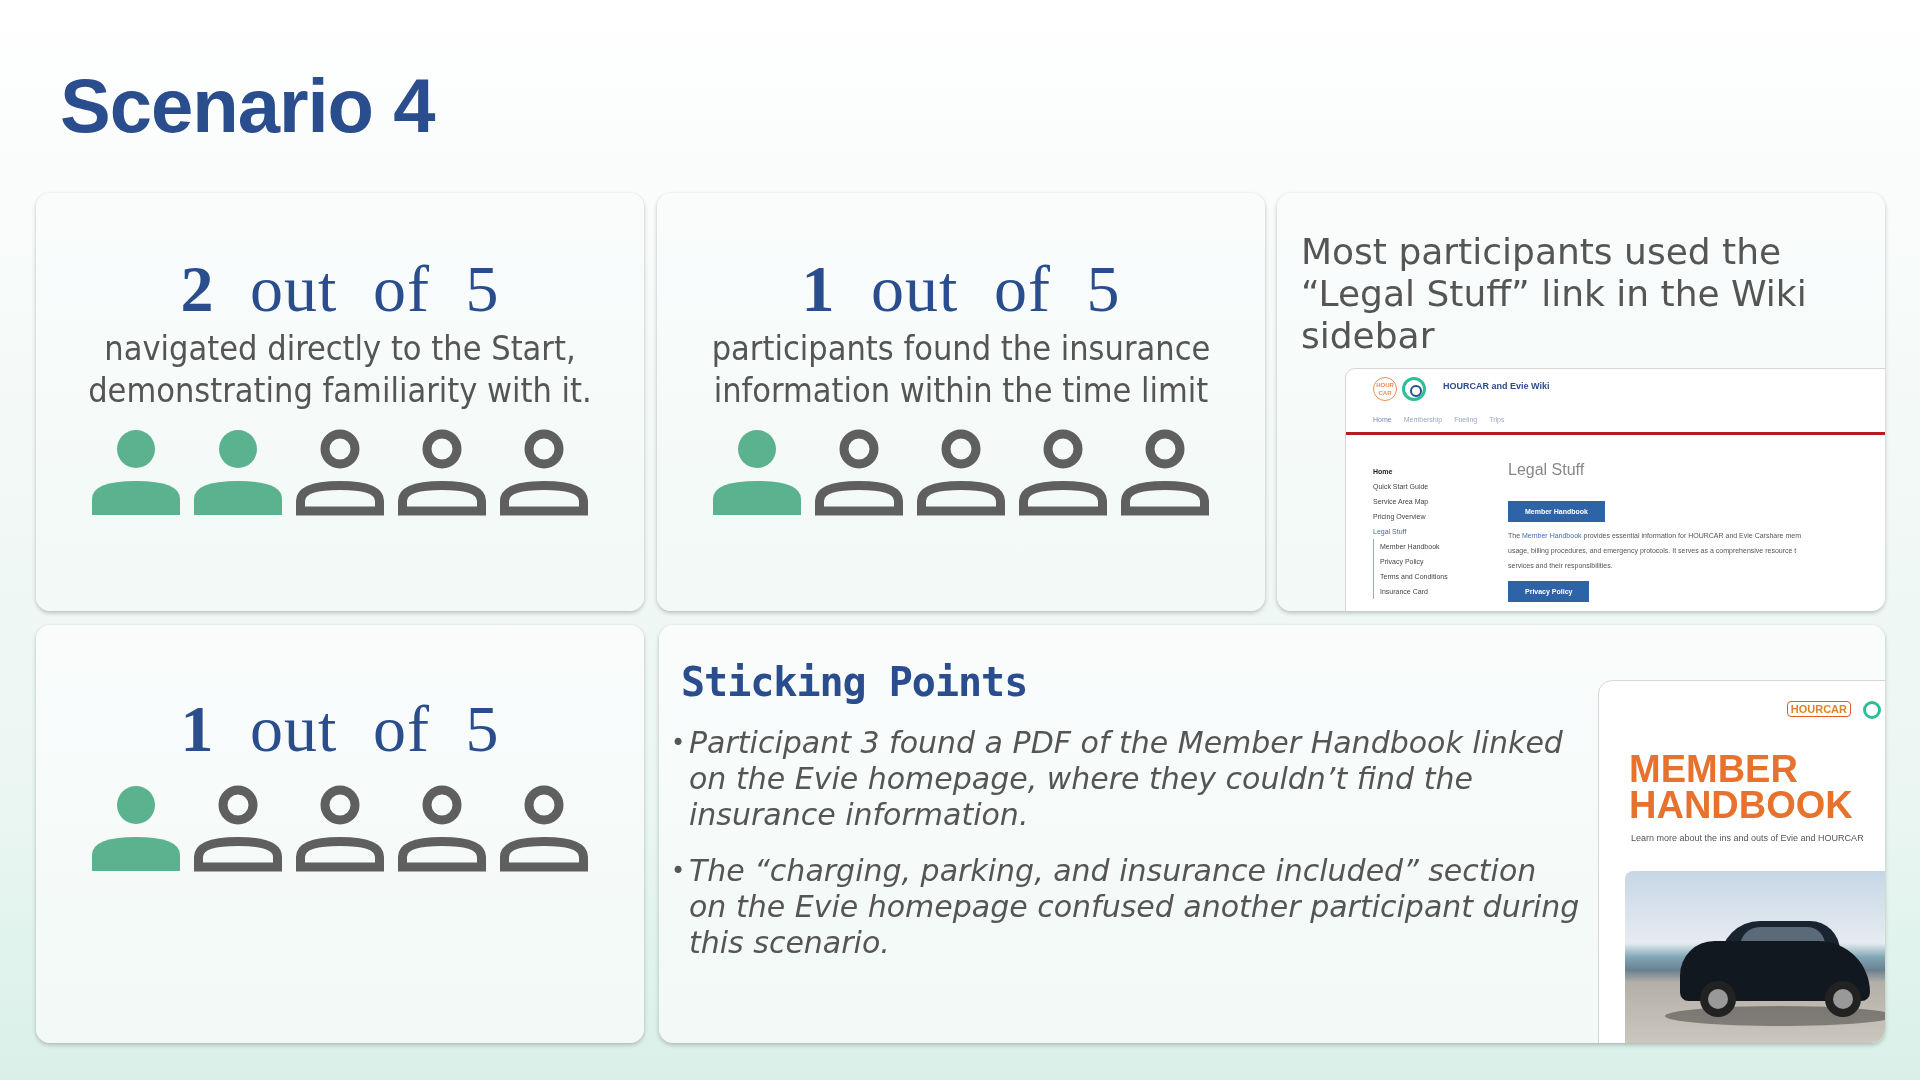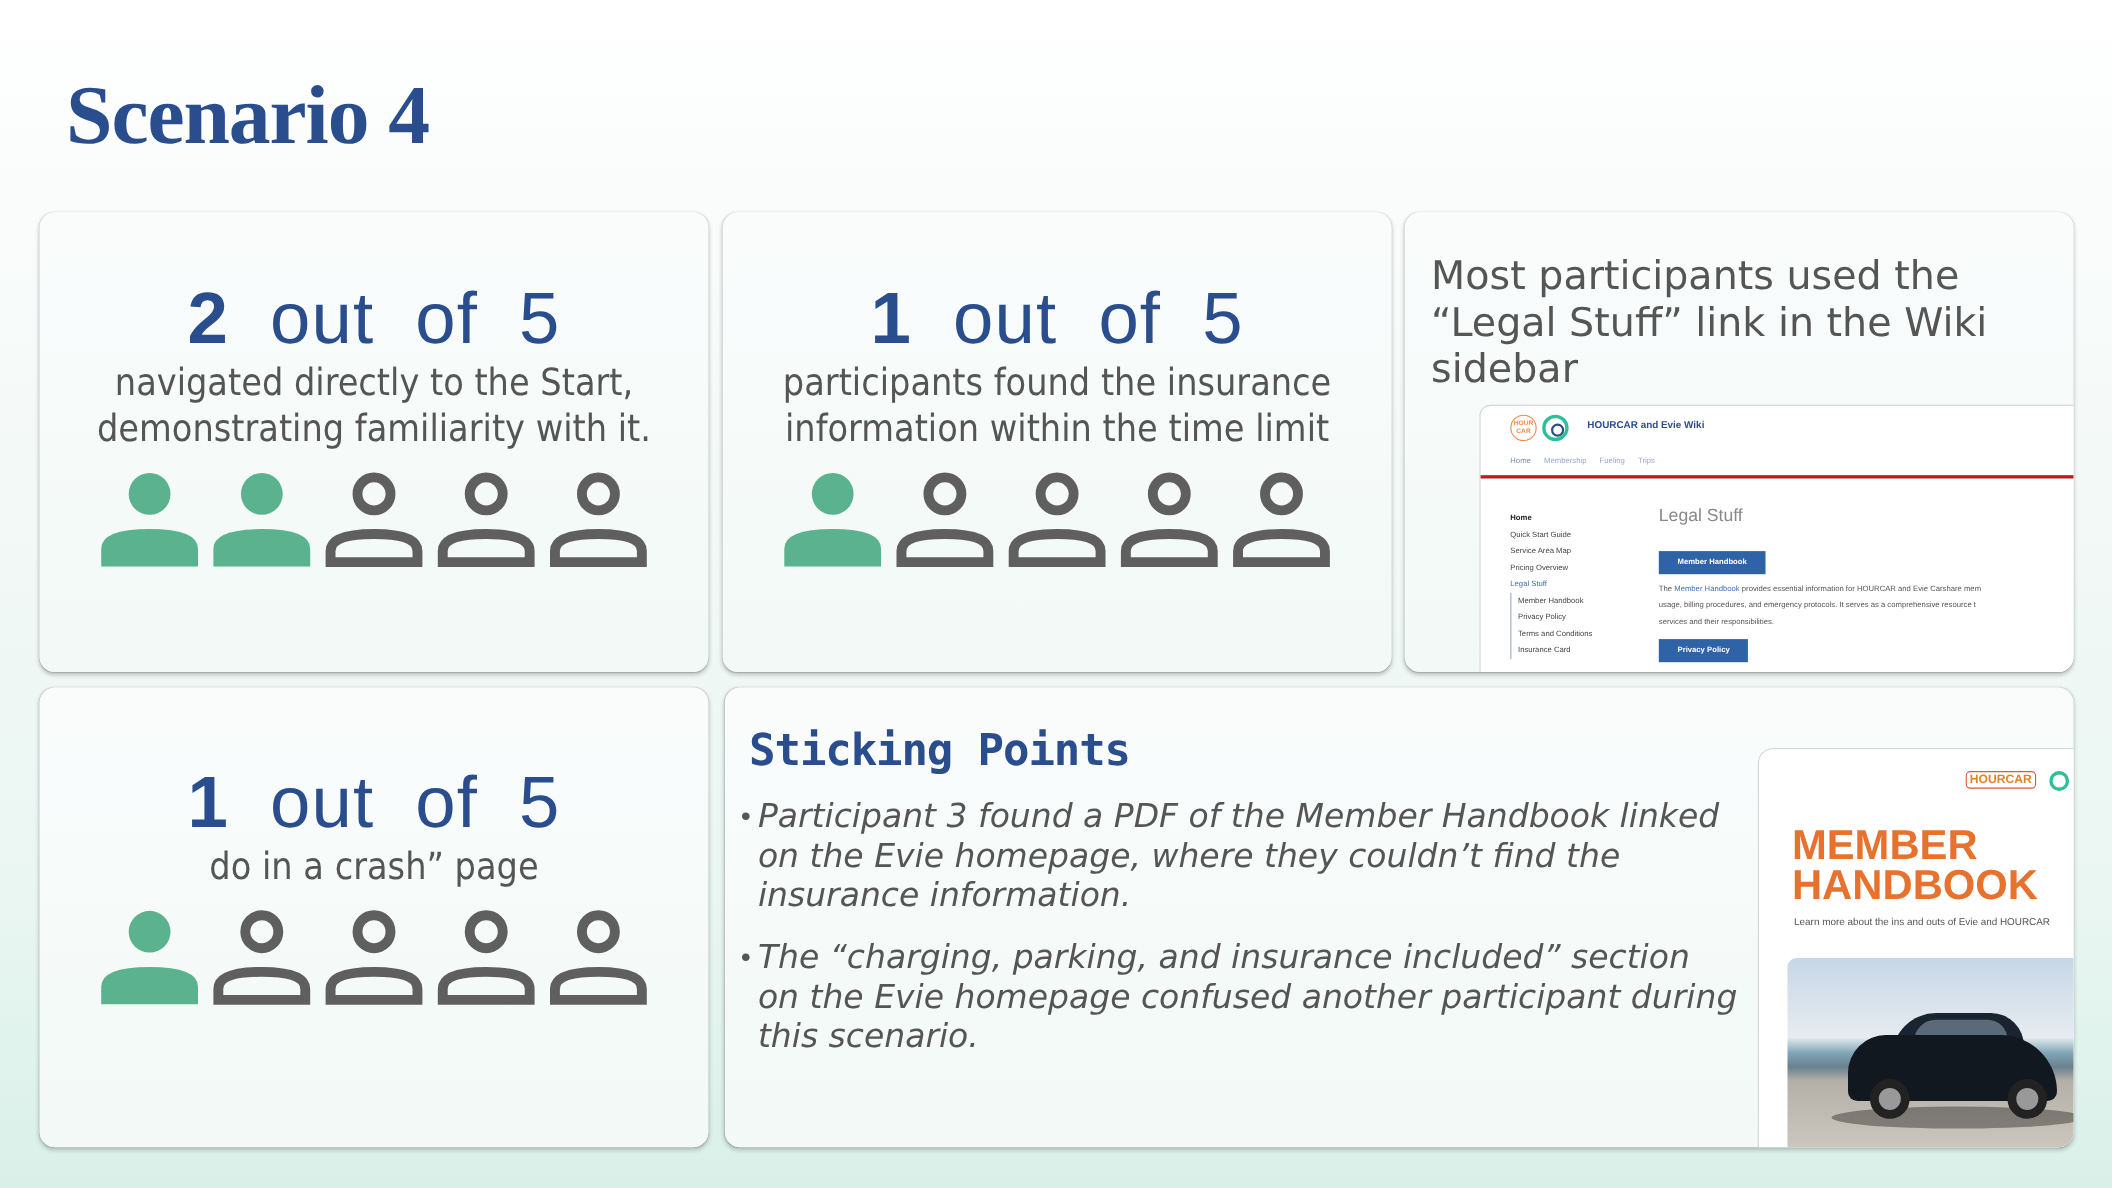--- a/index.html
+++ b/index.html
@@ -4,31 +4,31 @@
 <style>
   * { box-sizing: border-box; margin: 0; padding: 0; }
   html, body { width: 1920px; height: 1080px; overflow: hidden; }
   body {
     font-family: "DejaVu Sans", sans-serif;
     background: linear-gradient(180deg, #ffffff 0%, #f6faf9 30%, #eaf6f2 75%, #d9f0e8 100%);
     position: relative;
   }
   .title {
     position: absolute; left: 60px; top: 62px;
-    font-family: Liberation Serif, serif; font-weight: bold;
+    font-family: Liberation Sans, sans-serif; font-weight: bold;
     font-size: 76px; color: #2a4d8d; letter-spacing: -1px;
   }
   .card {
     position: absolute; background: linear-gradient(180deg,#fafcfc,#f2f9f7);
     border-radius: 14px;
     box-shadow: 0 2px 4px rgba(0,0,0,0.22), 0 0 1px rgba(0,0,0,0.15);
     overflow: hidden;
   }
   .stat-big {
-    font-family: Liberation Sans, sans-serif; color: #2a4d8d;
+    font-family: Liberation Serif, serif; color: #2a4d8d;
     font-size: 66px; text-align: center; word-spacing: 18px; letter-spacing: 1px;
   }
   .stat-big b { font-weight: bold; }
   .stat-desc {
     text-align: center; color: #555; font-size: 34px; line-height: 42px;
     font-family: "DejaVu Sans", sans-serif; font-stretch: condensed;
   }
   .people { display: flex; justify-content: center; gap: 12px; }
   .person { width: 90px; height: 90px; }
   .c1 { left: 36px; top: 193px; width: 608px; height: 418px; }
@@ -197,21 +197,20 @@
       </div>
       <div class="wiki-btn" style="margin-top:8px">Privacy Policy</div>
     </div>
   </div>
 </div>
 
 <div class="card c4">
   <div class="stat-wrap">
     <div class="stat-big"><b>1</b> <span>out of 5</span></div>
     <div class="stat-desc">
-      <div>do in a crash” page</div>
     </div>
     <div class="people" style="margin-top:16px">
         <span><svg class="person" viewBox="0 0 90 90">
             <circle cx="45" cy="22" r="19" fill="#5bb28f"></circle>
             <path d="M1 88 L1 72 Q1 54 45 54 Q89 54 89 72 L89 88 Z" fill="#5bb28f"></path>
           </svg></span>
         <span><svg class="person" viewBox="0 0 90 90">
             <circle cx="45" cy="22" r="15" fill="none" stroke="#5f5f5f" stroke-width="9"></circle>
             <path d="M5.5 84 L5.5 74 Q5.5 58.5 45 58.5 Q84.5 58.5 84.5 74 L84.5 84 Z" fill="none" stroke="#5f5f5f" stroke-width="9"></path>
           </svg></span>

